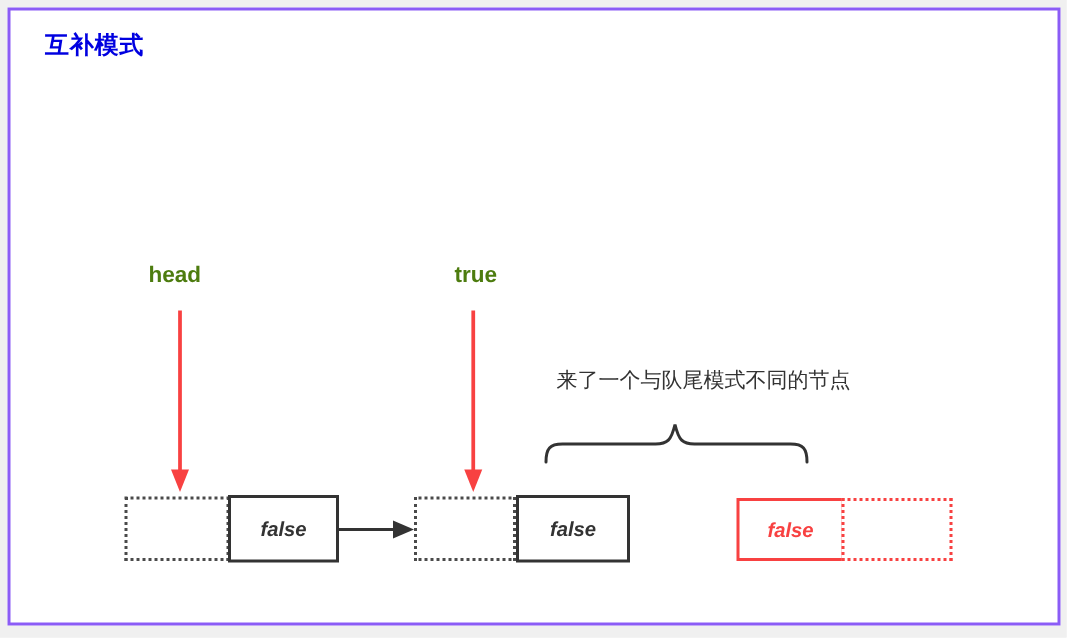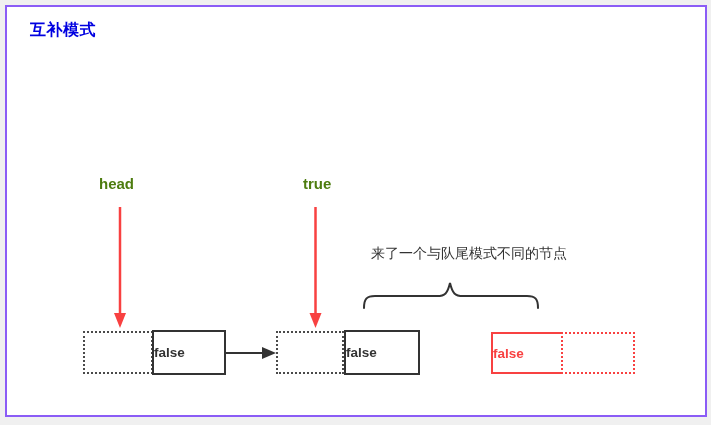--- a/index.html
+++ b/index.html
@@ -44,25 +44,27 @@
     left: 371px;
     top: 245px;
     font-size: 14px;
     color: #333333;
     white-space: nowrap;
   }
   .node-box {
     position: absolute;
     display: flex;
     align-items: center;
+    justify-content: center;
     background: #ffffff;
     box-sizing: border-box;
     font-size: 13.5px;
     font-weight: bold;
     color: #333333;
+    font-style: italic;
   }
   .box-solid  { border: 2px solid #333333; }
   .box-dotted { border: 2px dotted #4a4a4a; }
   .box-solid-red  { border: 2px solid #f84141; color: #f84141; }
   .box-dotted-red { border: 2px dotted #f84141; }
 
   .n1-dotted { left: 83px;  top: 331px; width: 70px; height: 43px; }
   .n1-solid  { left: 152px; top: 330px; width: 74px; height: 45px; }
   .n2-dotted { left: 276px; top: 331px; width: 68px; height: 43px; }
   .n2-solid  { left: 344px; top: 330px; width: 76px; height: 45px; }

